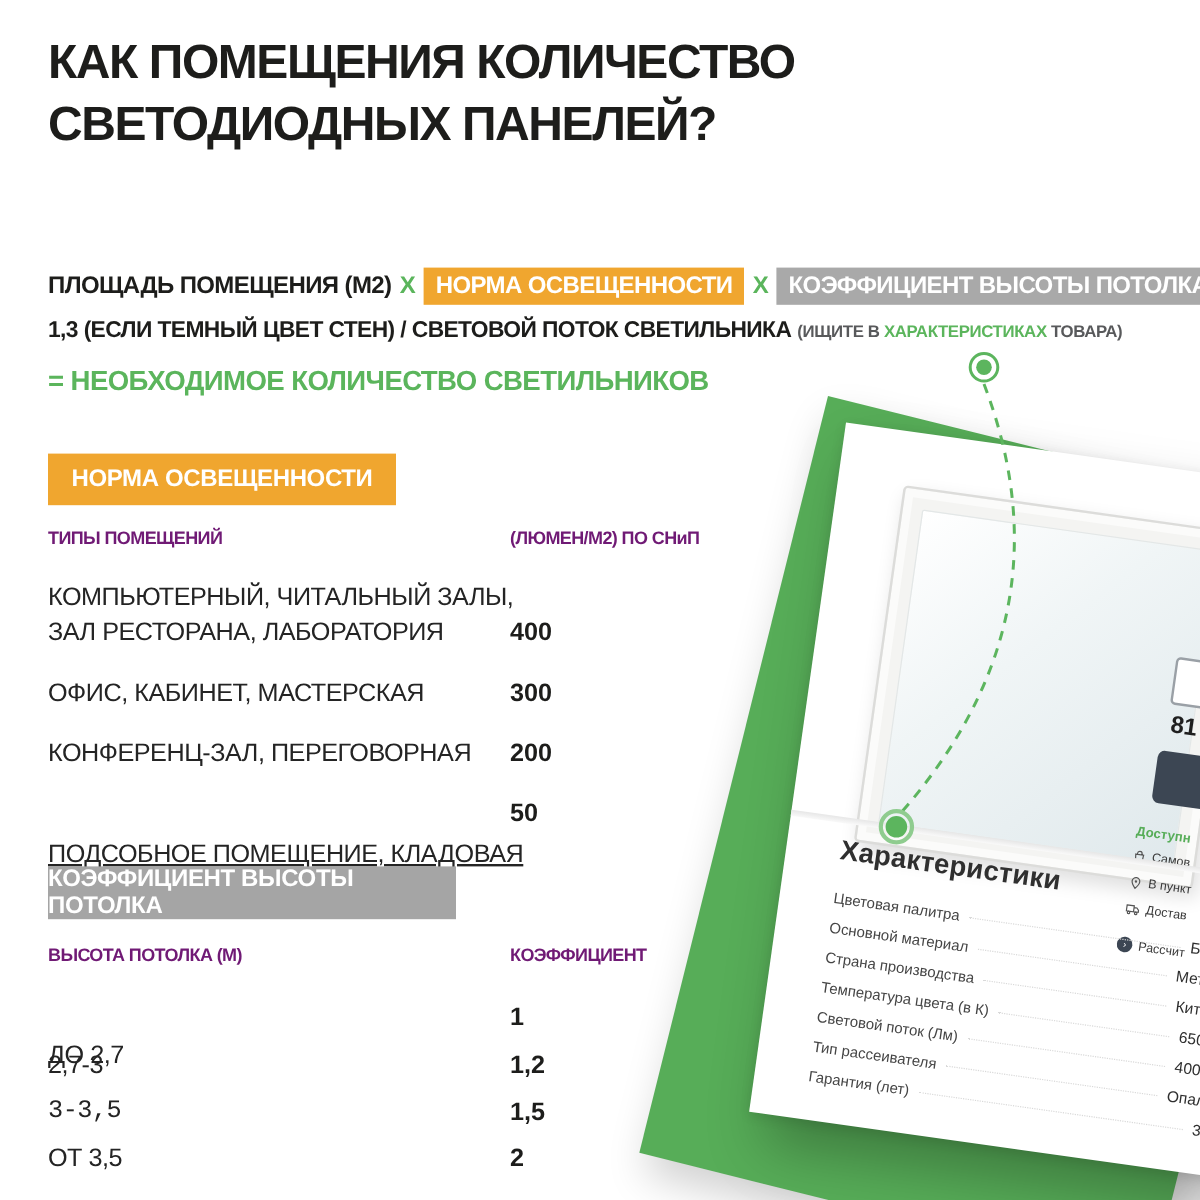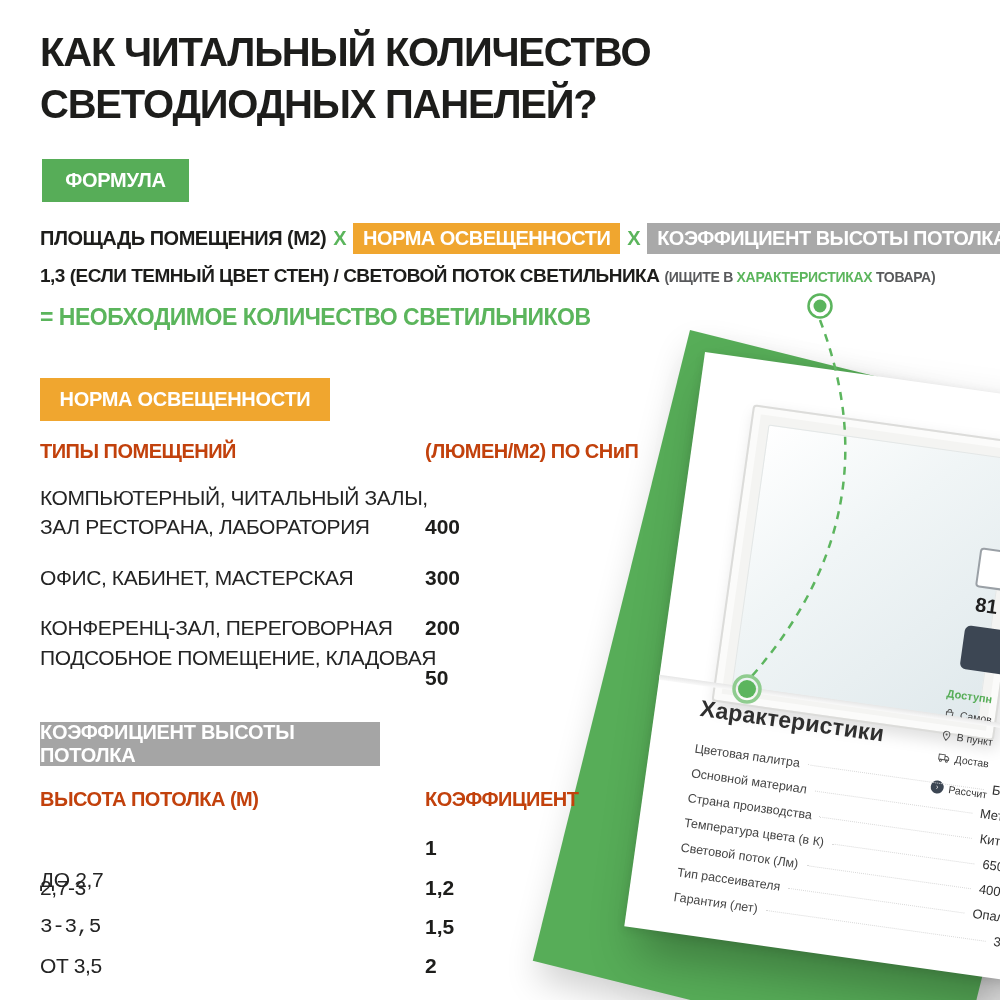--- a/index.html
+++ b/index.html
@@ -26,21 +26,21 @@
   .chip-orange { background:#f0a62f; }
   .chip-gray   { background:#a9a9a9; }
   .f-line2 { position:absolute; left:40px; top:265px; font-size:19px; font-weight:bold;
              color:#1d1d1b; letter-spacing:-0.5px; white-space:nowrap; }
   .f-note { font-size:14px; color:#58595b; letter-spacing:-0.3px; margin-left:5px; }
   .f-note-link { color:#5bb55c; }
   .f-result { position:absolute; left:40px; top:304px; font-size:23px; font-weight:bold;
               color:#5bb55c; letter-spacing:-0.5px; white-space:nowrap; }
 
   
-  .th { position:absolute; font-size:20px; font-weight:bold; color:#c2410c; letter-spacing:-0.5px; white-space:nowrap; }
+  .th { position:absolute; font-size:15px; font-weight:bold; color:#701a75; letter-spacing:-0.5px; white-space:nowrap; }
   .tl { position:absolute; left:40px; font-size:21px; color:#242424; letter-spacing:-0.4px; white-space:nowrap;text-align:center; }
   .tv { position:absolute; left:425px; font-size:21px; font-weight:bold; color:#1d1d1b; white-space:nowrap; }
 
   
   .green-sheet { position:absolute; left:690px; top:330px; width:440px; height:650px;
                  background:#57ad58; transform:rotate(14deg); transform-origin:0 0;
                  box-shadow:8px 16px 34px rgba(0,0,0,.18); }
   .card { position:absolute; left:705px; top:352px; width:500px; height:580px; background:#fff;
           transform:rotate(8deg); transform-origin:0 0;
           box-shadow:14px 26px 48px rgba(0,0,0,.28), 0 3px 10px rgba(0,0,0,.10); }
@@ -159,25 +159,24 @@
       </div>
       <div class="char-row">
         <span class="char-label">Гарантия (лет)</span>
         <span class="char-leader"></span>
         <span class="char-value">3</span>
       </div>
     </div>
   </div>
 
   <div class="title">
-    <div>КАК ЧИТАЛЬНЫЙ КОЛИЧЕСТВО</div>
+    <div>КАК ПОМЕЩЕНИЯ КОЛИЧЕСТВО</div>
     <div>СВЕТОДИОДНЫХ ПАНЕЛЕЙ?</div>
   </div>
 
-  <div class="badge badge-green">ФОРМУЛА</div>
 
   <div class="f-line1">
     <span class="f-black">ПЛОЩАДЬ ПОМЕЩЕНИЯ (М2)</span>
     <span class="f-x">X</span>
     <span class="chip chip-orange">НОРМА ОСВЕЩЕННОСТИ</span>
     <span class="f-x">X</span>
     <span class="chip chip-gray">КОЭФФИЦИЕНТ ВЫСОТЫ ПОТОЛКА</span>
 
   </div>
 
@@ -194,21 +193,21 @@
   <div class="tl" style="top:486px;">КОМПЬЮТЕРНЫЙ, ЧИТАЛЬНЫЙ ЗАЛЫ,</div>
   <div class="tl" style="top:515px;">ЗАЛ РЕСТОРАНА, ЛАБОРАТОРИЯ</div>
   <div class="tv" style="top:515px;">400</div>
 
   <div class="tl" style="top:566px;">ОФИС, КАБИНЕТ, МАСТЕРСКАЯ</div>
   <div class="tv" style="top:566px;">300</div>
 
   <div class="tl" style="top:616px;">КОНФЕРЕНЦ-ЗАЛ, ПЕРЕГОВОРНАЯ</div>
   <div class="tv" style="top:616px;">200</div>
 
-  <div class="tl" style="top:646px;">ПОДСОБНОЕ ПОМЕЩЕНИЕ, КЛАДОВАЯ</div>
+  <div class="tl" style="top:700px;text-decoration:underline;">ПОДСОБНОЕ ПОМЕЩЕНИЕ, КЛАДОВАЯ</div>
   <div class="tv" style="top:666px;">50</div>
 
   <div class="badge badge-gray">КОЭФФИЦИЕНТ ВЫСОТЫ ПОТОЛКА</div>
   <div class="th" style="left:425px; top:788px;">КОЭФФИЦИЕНТ</div>
   <div class="th" style="left:40px; top:788px;">ВЫСОТА ПОТОЛКА (М)</div>
 
   <div class="tl" style="top:868px;">ДО 2,7</div>
   <div class="tv" style="top:836px;">1</div>
   <div class="tl" style="top:876px;">2,7-3</div>
   <div class="tv" style="top:876px;">1,2</div>

